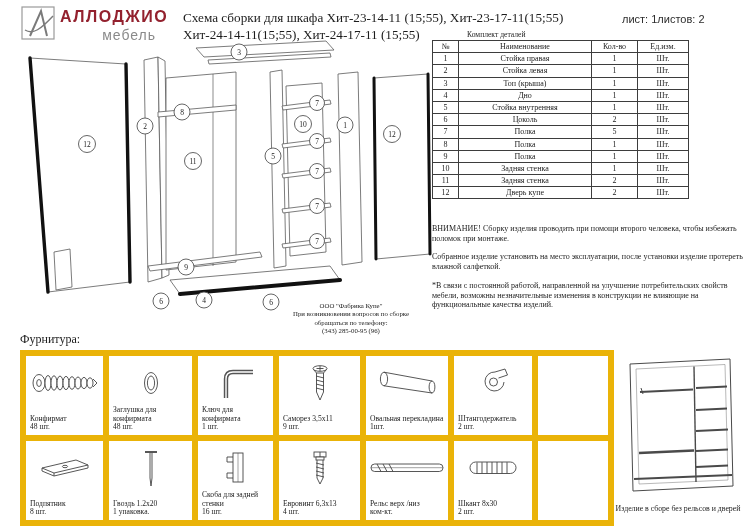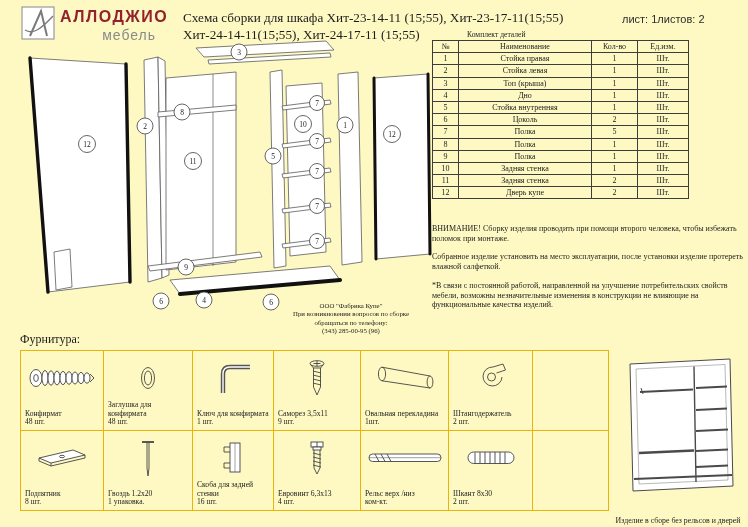--- a/index.html
+++ b/index.html
@@ -1,16 +1,16 @@
 <!DOCTYPE html>
 <html><head>
 <meta charset="utf-8">
 <style>
   html,body{margin:0;padding:0;background:#e8e8e8;}
-  .page{position:relative;width:748px;height:527px;background:#fef9c3;overflow:hidden;
+  .page{position:relative;width:748px;height:527px;background:#ffffff;overflow:hidden;
         font-family:"Liberation Serif",serif;color:#1c1c1c;}
 
   
   .logo-box{position:absolute;left:20px;top:5px;}
   .brand{position:absolute;left:60px;top:8px;line-height:18px;}
   .brand-name{font-family:"Liberation Sans",sans-serif;font-weight:bold;font-size:16px;
               letter-spacing:1.5px;color:#93212e;}
   .brand-sub{font-family:Liberation Sans, sans-serif;font-size:14px;color:#8a8a8a;
              letter-spacing:1px;text-align:center;margin-left:30px;}
   .doc-title{position:absolute;left:183px;top:10px;width:390px;font-size:13.2px;line-height:16.5px;}
@@ -38,30 +38,30 @@
   .part{fill:#ffffff;stroke:#5a5a5a;stroke-width:0.8;}
   .thin{stroke:#5a5a5a;stroke-width:0.7;fill:none;}
   .edge{stroke:#111111;stroke-linecap:round;}
   .balloon circle{fill:#ffffff;stroke:#555555;stroke-width:0.9;}
   .balloon text{font-family:"Liberation Serif",serif;font-size:7.5px;fill:#1c1c1c;
                 text-anchor:middle;}
 
   
   .hw-title{position:absolute;left:20px;top:332px;font-size:12px;}
   table.hw{position:absolute;left:20px;top:350px;border-collapse:collapse;table-layout:fixed;}
-  table.hw td{border:1px solid #eab308;padding:0;height:79px;vertical-align:top;}
+  table.hw td{border:6px solid #eab308;padding:0;height:79px;vertical-align:top;}
   .hw-cell{position:relative;width:100%;height:79px;}
   .hw-icon{position:absolute;left:0;right:0;top:3px;height:48px;display:flex;
            align-items:center;justify-content:center;}
   .hw-icon svg{stroke:#444444;fill:none;stroke-width:0.9;}
   .hw-label{position:absolute;left:4px;right:2px;bottom:3px;font-size:7.6px;line-height:8.6px;}
 
   
   .assembled{position:absolute;left:610px;top:352px;width:136px;}
-  .assembled-caption{text-align:center;font-size:7.8px;margin-top:18px;}
+  .assembled-caption{text-align:center;font-size:7.8px;margin-top:6px;}
 </style>
 </head>
 <body>
 
 <div class="page">
 
   <svg class="logo-box" width="36" height="36" viewBox="0 0 36 36">
     <rect x="2" y="2" width="32" height="32" fill="#ffffff" stroke="#9a9a9a" stroke-width="1.2"></rect>
     <path d="M10 31 L21 6 L27 31" fill="none" stroke="#7a7a7a" stroke-width="2"></path>
     <path d="M5 25 C13 30, 21 24, 33 11" fill="none" stroke="#7a7a7a" stroke-width="1.4"></path>

